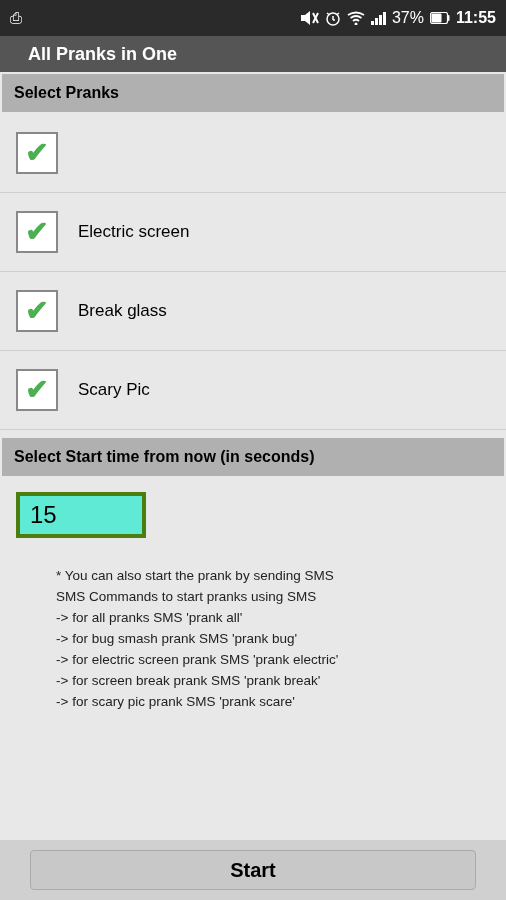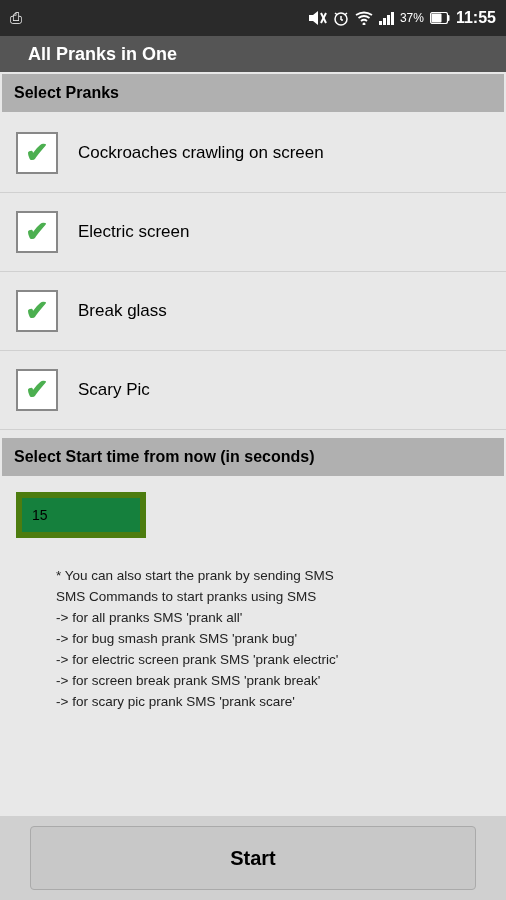--- a/index.html
+++ b/index.html
@@ -100,23 +100,23 @@
       font-size: 17px;
       color: #000;
     }
     .time-input-wrapper {
       padding: 14px 16px;
       background: #e8e8e8;
     }
     .time-input {
       width: 130px;
       height: 46px;
-      border: 6px solid #4d7c0f;
-      background: #15803d;
-      font-size: 14px;
+      border: 4px solid #4d7c0f;
+      background: #5eead4;
+      font-size: 24px;
       padding: 6px 10px;
       color: #000;
     }
     
     .info-section {
       padding: 14px 16px;
       background: #e8e8e8;
     }
     .info-text {
       font-size: 13.5px;
@@ -134,21 +134,21 @@
     .start-button-wrapper {
       position: absolute;
       bottom: 0;
       left: 0;
       width: 100%;
       padding: 10px 30px;
       background: #d0d0d0;
     }
     .start-button {
       width: 100%;
-      height: 64px;
+      height: 40px;
       background: #c8c8c8;
       border: 1px solid #aaa;
       border-radius: 4px;
       font-size: 20px;
       color: #000;
       cursor: pointer;
       font-weight: bold;
       display: flex;
       align-items: center;
       justify-content: center;
@@ -196,21 +196,21 @@
       <circle cx="9" cy="13" r="1.5" fill="white"></circle>
     </svg>
 
     <div class="signal-bars">
       <span style="height:4px;"></span>
       <span style="height:7px;"></span>
       <span style="height:10px;"></span>
       <span style="height:13px;"></span>
     </div>
 
-    <span style="color:#fff;font-size:12px;">37%</span>
+    <span style="color:#fff;font-size:16px;">37%</span>
 
     <svg width="20" height="12" viewBox="0 0 20 12">
       <rect x="0.5" y="0.5" width="17" height="11" rx="2" stroke="white" stroke-width="1.2" fill="none"></rect>
       <rect x="17.5" y="3" width="2" height="6" rx="1" fill="white"></rect>
       <rect x="1.5" y="1.5" width="10" height="9" rx="1" fill="white"></rect>
     </svg>
 
     <span class="time">11:55</span>
   </div>
 </div>
@@ -222,21 +222,20 @@
 <div class="main-content">
 
   <div class="section-header">
     <span class="section-header-text">Select Pranks</span>
   </div>
 
   <div class="checkbox-item">
     <div class="checkbox-box">
       <span class="checkmark">✔</span>
     </div>
-    <span class="checkbox-label">Cockroaches crawling on screen</span>
   </div>
 
   <div class="checkbox-item">
     <div class="checkbox-box">
       <span class="checkmark">✔</span>
     </div>
     <span class="checkbox-label">Electric screen</span>
   </div>
 
   <div class="checkbox-item">

